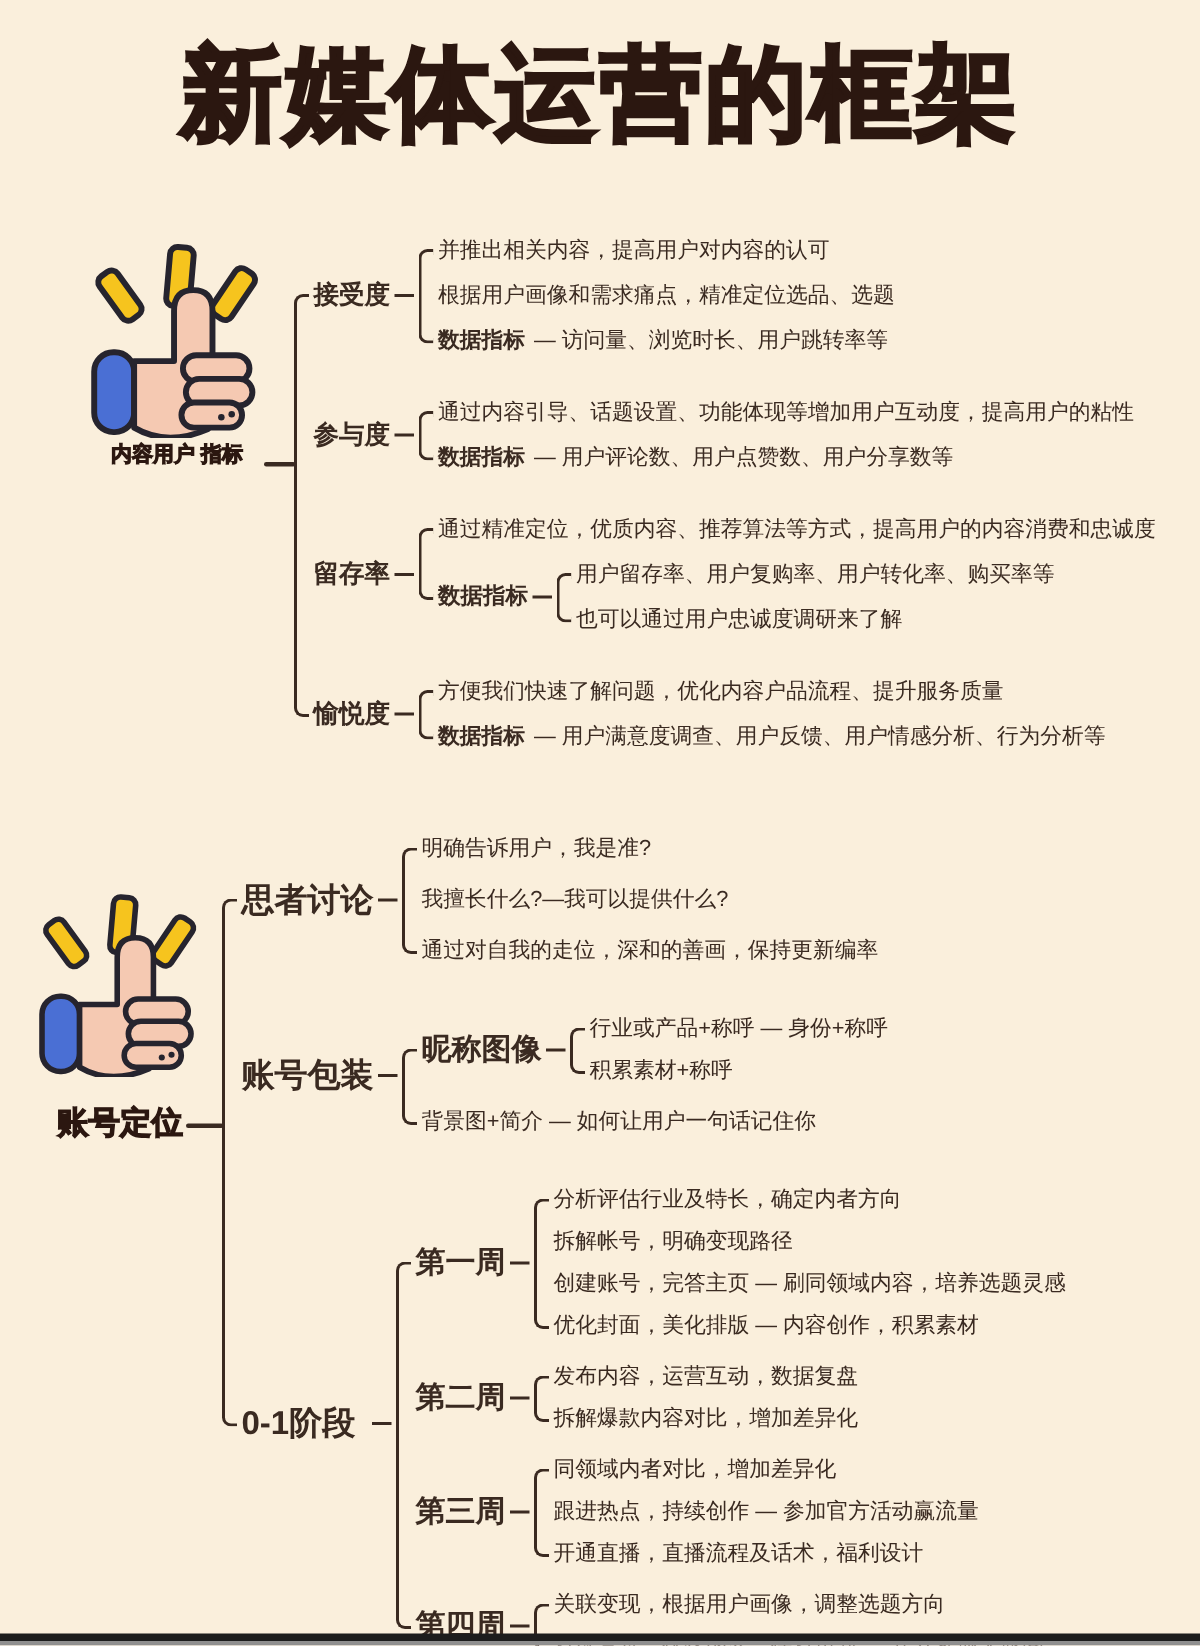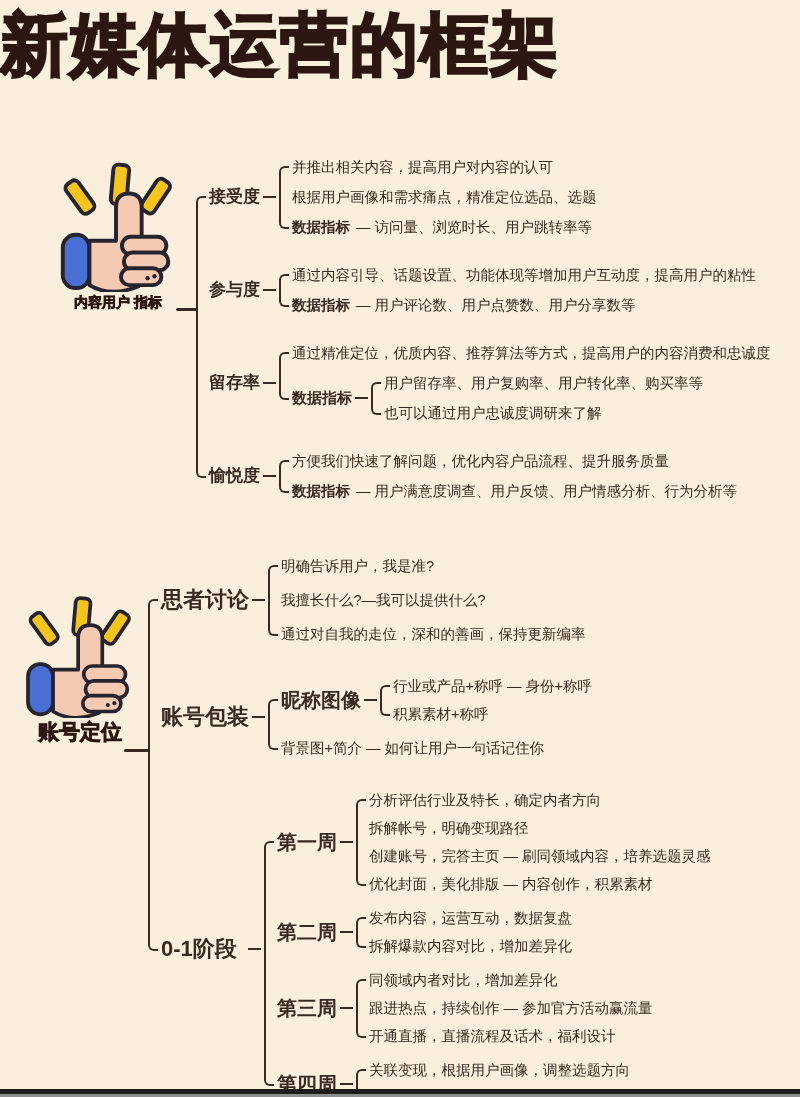--- a/index.html
+++ b/index.html
@@ -9,32 +9,32 @@
   }
   *{box-sizing:border-box;margin:0;padding:0;}
   body{margin:0;background:#e8e8e8;}
   .page{
     position:relative;width:800px;height:1097px;overflow:hidden;
     background:var(--background);color:var(--ink);
     font-family:"Liberation Sans","DejaVu Sans",sans-serif;
   }
   
   .title{
-    
+    padding-top:18px;text-align:center;
     font-size:68px;font-weight:900;letter-spacing:2px;
     color:var(--title);-webkit-text-stroke:2.5px var(--title);
     white-space:nowrap;
   }
   
   .side{position:absolute;display:flex;flex-direction:column;align-items:center;}
   .side-1{left:42px;top:154px;width:152px;}
   .side-2{left:12px;top:588px;width:136px;}
   .side-label{font-weight:900;white-space:nowrap;color:var(--title);}
   .side-1 .side-label{font-size:14px;margin-top:2px;-webkit-text-stroke:.7px var(--title);}
-  .side-2 .side-label{font-size:21px;text-align:center;-webkit-text-stroke:.8px var(--title);}
+  .side-2 .side-label{font-size:21px;margin-top:16px;text-align:center;-webkit-text-stroke:.8px var(--title);}
   .sdash{position:absolute;height:3px;background:var(--ink);border-radius:2px;}
   .sdash-1{left:176px;top:308px;width:21px;}
   .sdash-2{left:124px;top:749px;width:25px;}
   
   .tree{position:absolute;white-space:nowrap;}
   #tree-0{left:196px;top:152px;line-height:30px;}
   #tree-1{left:148px;top:552px;line-height:28px;}
   .items{position:relative;display:flex;flex-direction:column;padding-left:13px;}
   .items::before{
     content:"";position:absolute;left:0;top:var(--bt,14px);bottom:var(--bb,14px);

